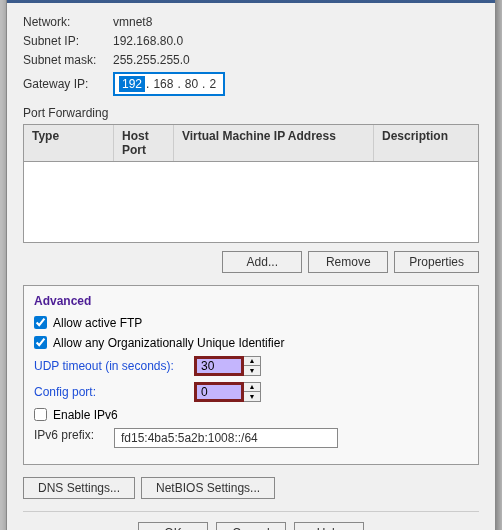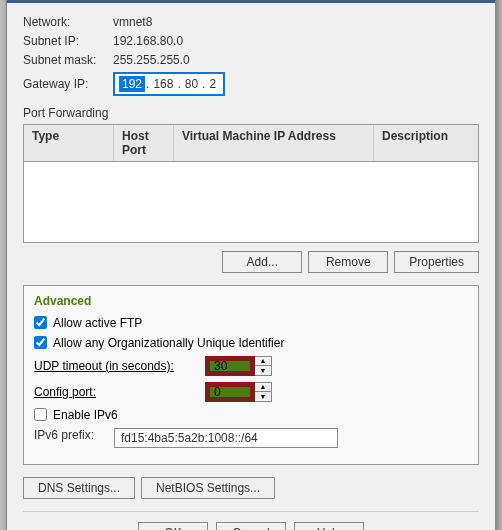--- a/index.html
+++ b/index.html
@@ -138,21 +138,21 @@
       min-width: 80px;
     }
     .advanced-section {
       border: 1px solid #999;
       padding: 8px 10px;
       margin-bottom: 12px;
       background: #f8f8f8;
     }
     .advanced-title {
       font-weight: bold;
-      color: #4d7c0f;
+      color: #4c1d95;
       margin-bottom: 8px;
       font-size: 12px;
     }
     .checkbox-row {
       display: flex;
       align-items: center;
       margin-bottom: 6px;
       gap: 6px;
     }
     .checkbox-row input[type=checkbox] {
@@ -160,36 +160,34 @@
       height: 13px;
       margin: 0;
       accent-color: #0078d7;
     }
     .input-row {
       display: flex;
       align-items: center;
       margin-bottom: 6px;
     }
     .input-label {
-      color: #000000;
+      color: #1d4ed8;
       min-width: 160px;
-      text-decoration: underline;
     }
     .spinner-container {
       display: flex;
       align-items: center;
     }
     .spinner-input {
-      border: 5px solid #7f1d1d;
-      background: #4d7c0f;
+      border: 3px solid #7f1d1d;
+      background: #c4b5fd;
       padding: 2px 4px;
       width: 50px;
       font-size: 12px;
       height: 20px;
-      margin-left: 11px;
     }
     .spinner-arrows {
       display: flex;
       flex-direction: column;
       border: 1px solid #888;
       border-left: none;
       height: 20px;
     }
     .spinner-arrow {
       background: #f0f0f0;

